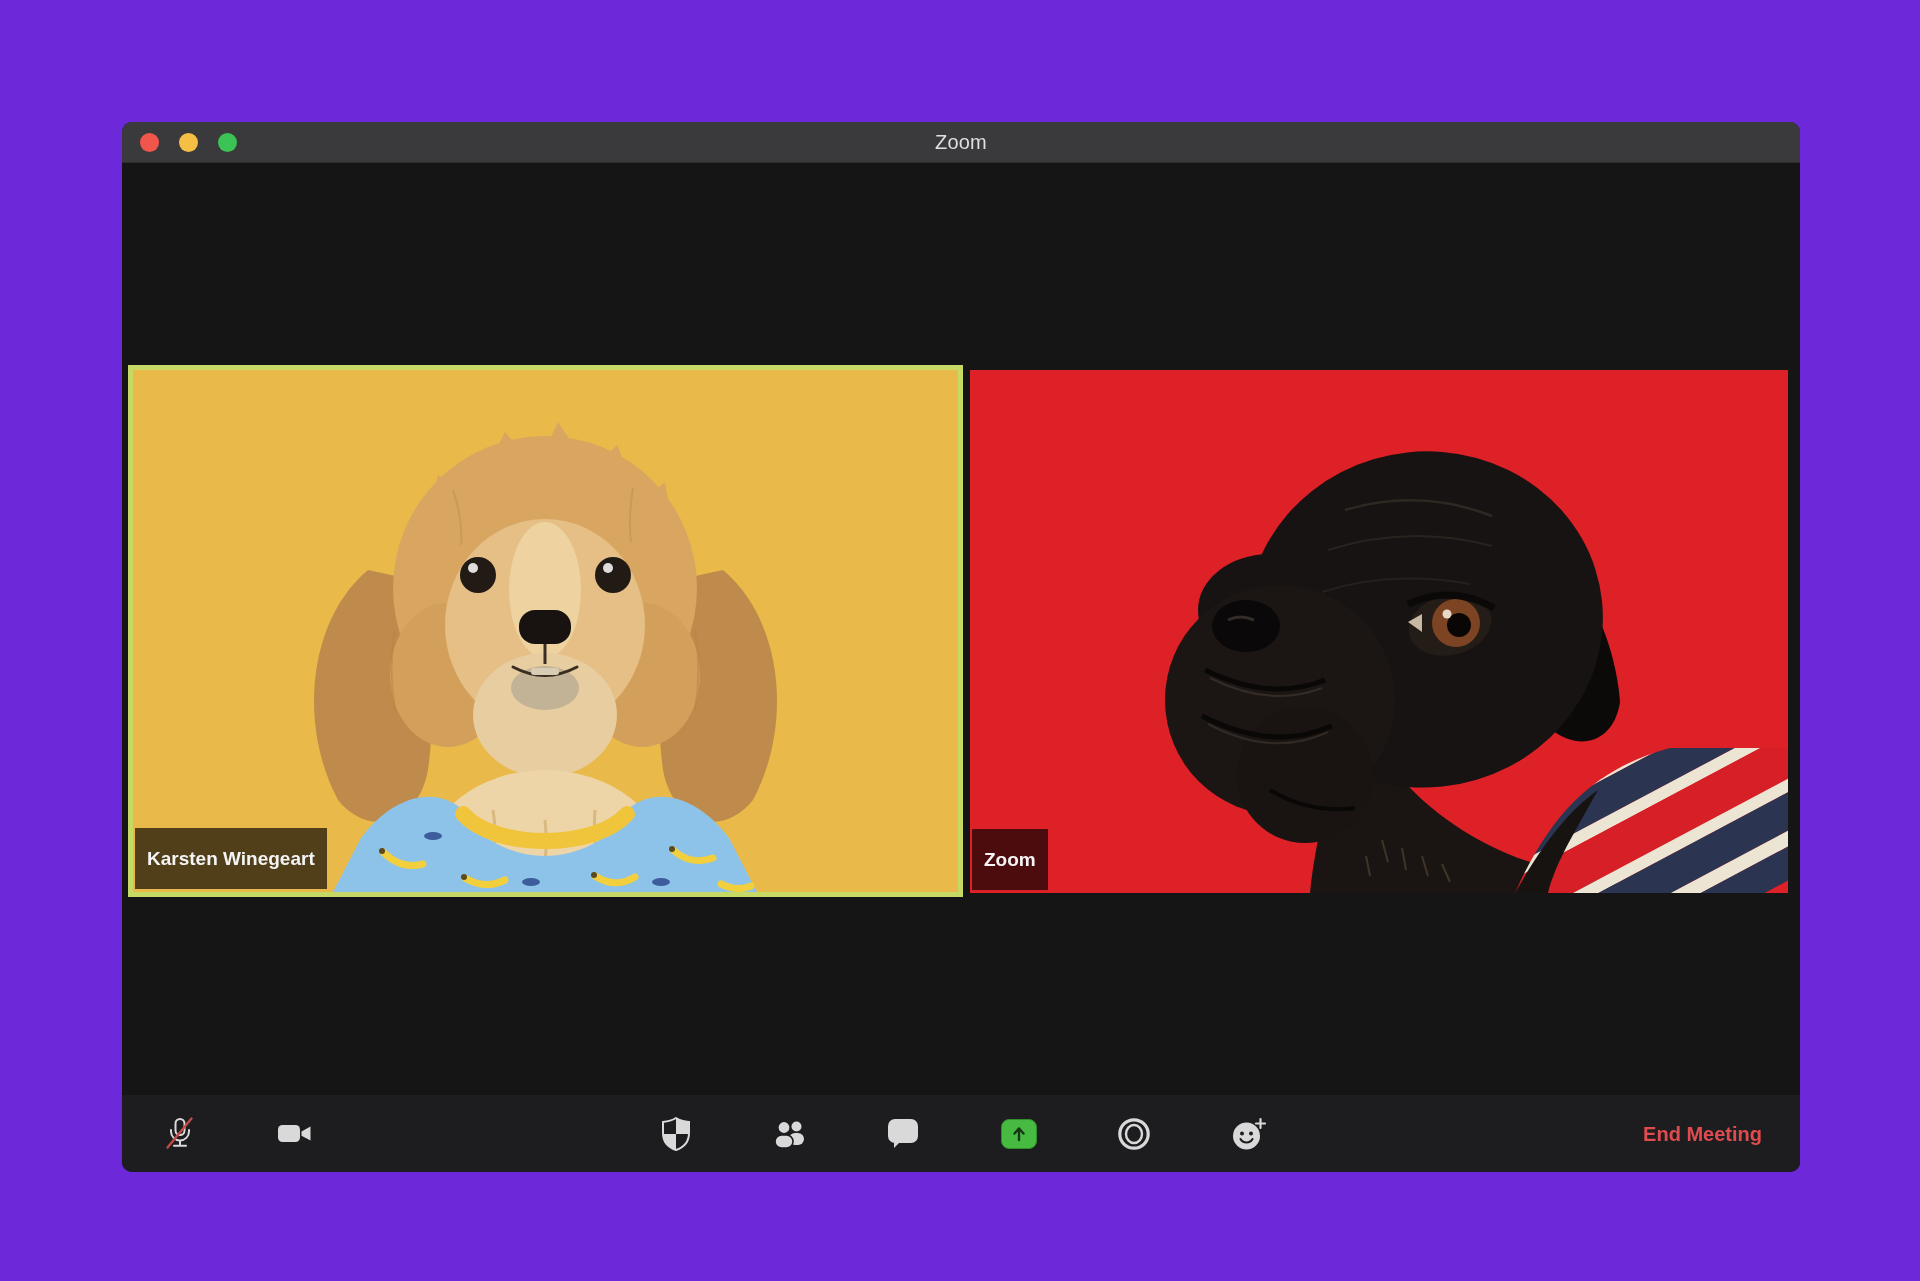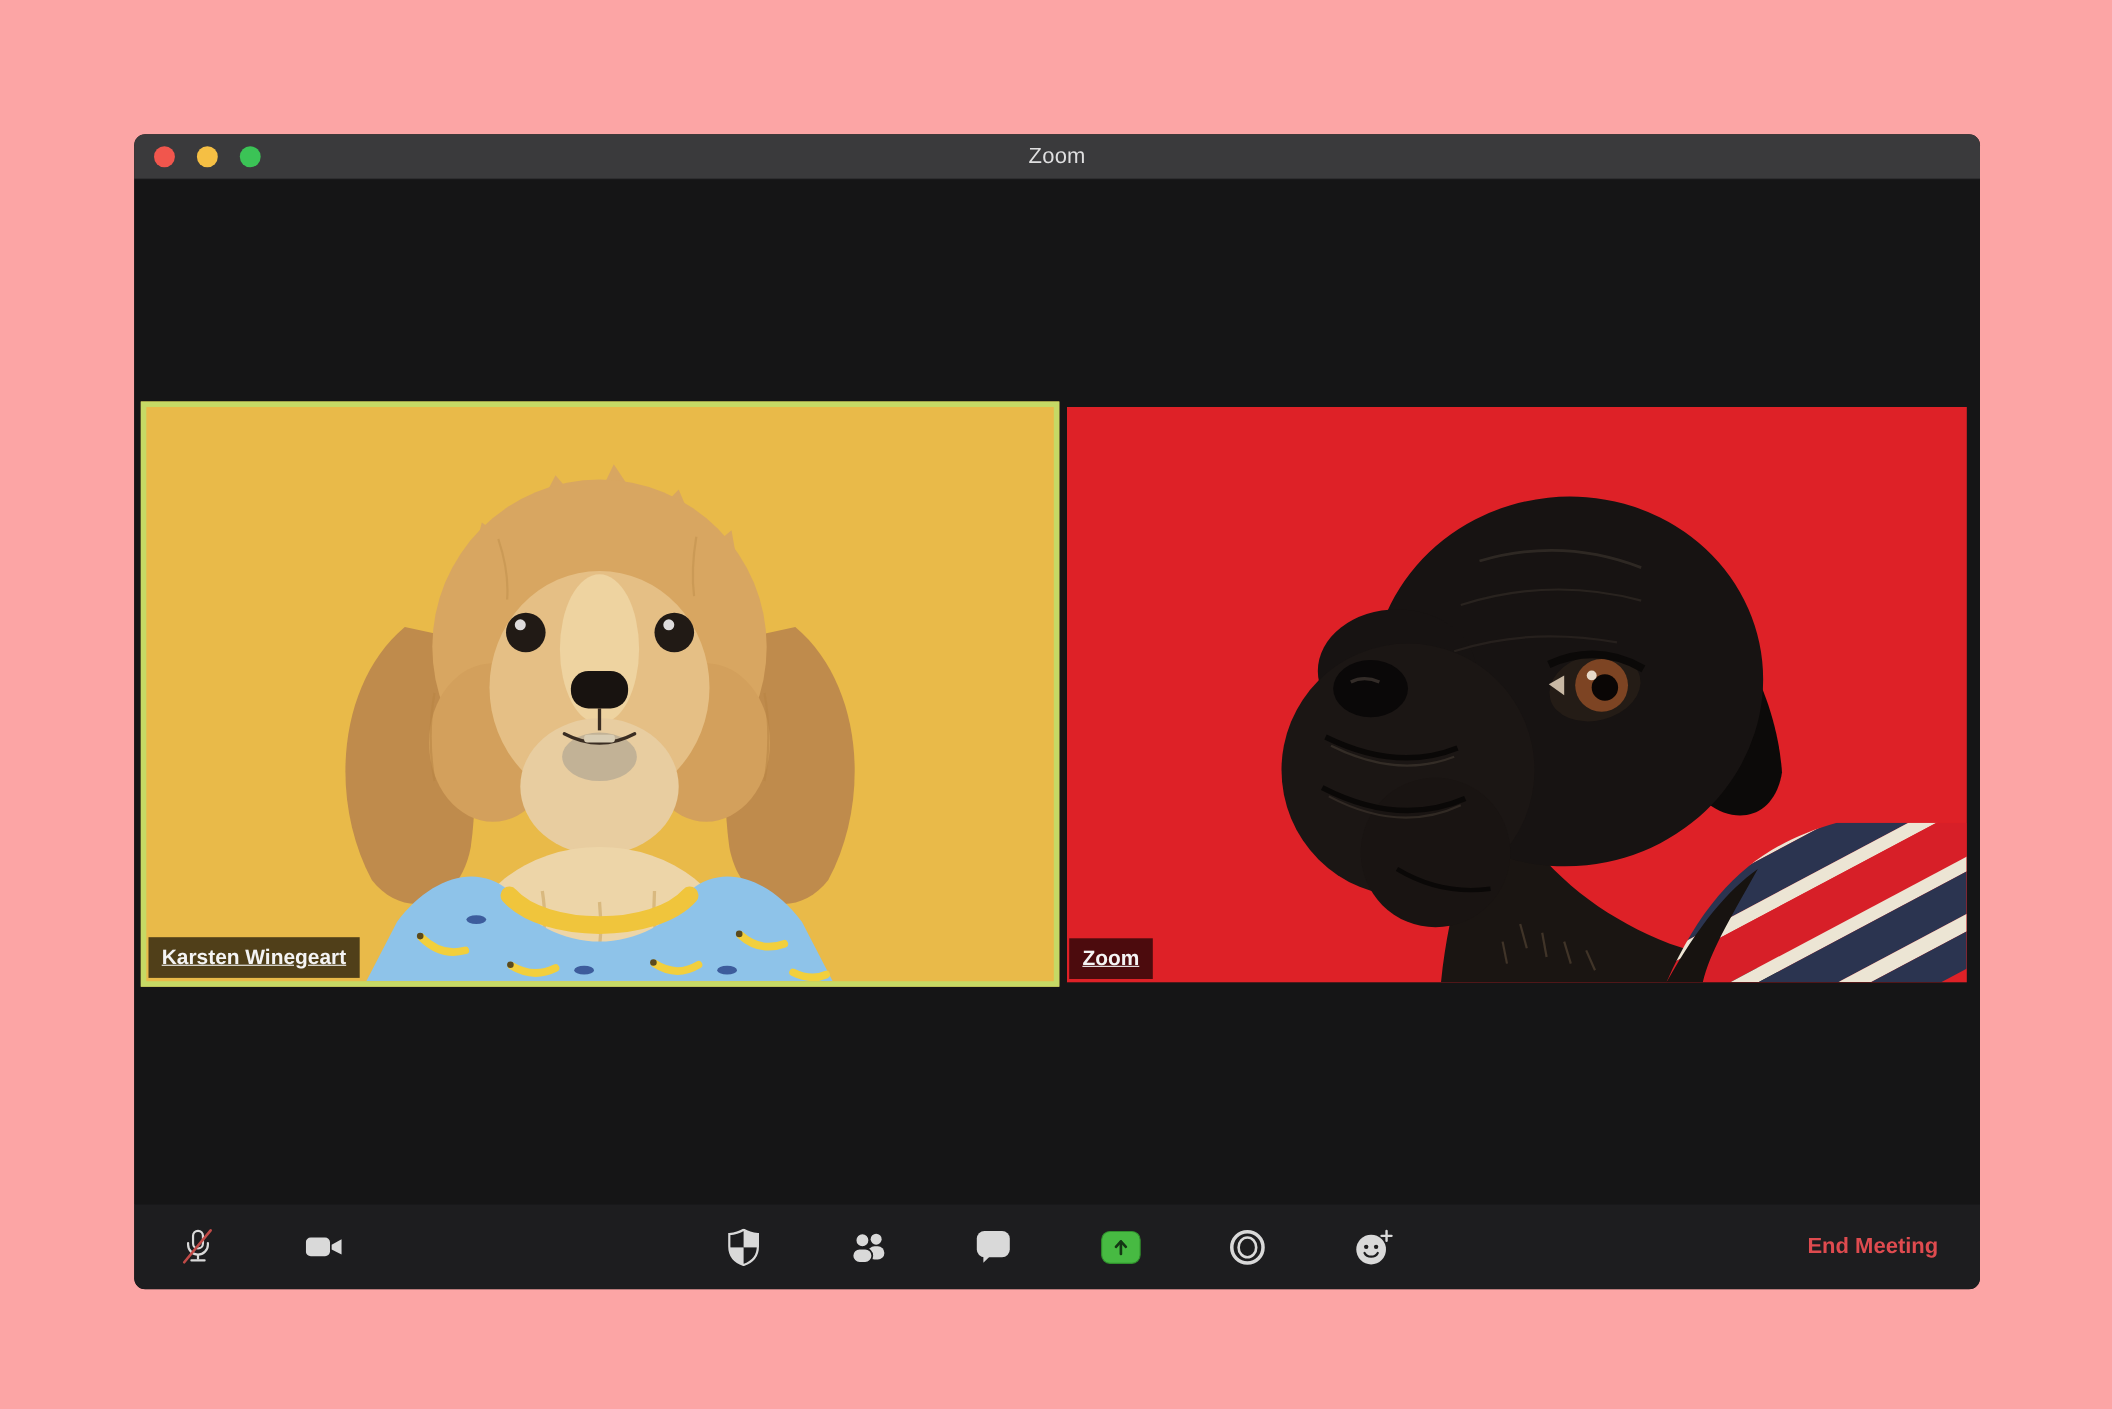--- a/index.html
+++ b/index.html
@@ -1,35 +1,35 @@
 <!DOCTYPE html>
 <html><head>
 <meta charset="utf-8">
 <style>
   html,body{margin:0;padding:0;background:#000;width:1920px;height:1281px;overflow:hidden;
     font-family:"Liberation Sans", sans-serif;}
-  .stage{position:absolute;inset:0;background:#fca5a5;}
+  .stage{position:absolute;inset:0;background:#6d28d9;}
   .window{position:absolute;left:122px;top:122px;width:1678px;height:1050px;
     background:#151516;border-radius:10px;overflow:hidden;}
   .titlebar{position:absolute;left:0;top:0;width:100%;height:40px;background:#3a3a3c;
     border-bottom:1px solid #2c2c2e;display:flex;align-items:center;justify-content:center;}
   .lights{position:absolute;left:18px;top:0;height:40px;display:flex;align-items:center;gap:20px;}
   .light{width:19px;height:19px;border-radius:50%;display:inline-block;}
   .light.red{background:#f1564d;}
   .light.yellow{background:#f5bf44;}
   .light.green{background:#3bc356;}
   .title{color:#dfdfe0;font-size:20px;letter-spacing:.2px;}
   .content{position:absolute;left:0;top:41px;right:0;bottom:77px;background:#151516;}
   .tile{position:absolute;overflow:hidden;}
   .tile-left{left:6px;top:202px;width:825px;height:522px;background:#e9ba49;
     border:5px solid #c6d965;}
   .tile-right{left:848px;top:207px;width:818px;height:523px;background:#de2127;}
   .tile svg{position:absolute;left:0;top:0;}
   .name-label{position:absolute;left:2px;bottom:3px;background:rgba(0,0,0,0.66);
-    color:#f4f4f4;font-size:19px;font-weight:600;padding:8px 12px;line-height:21px;text-decoration:underline;}
+    color:#f4f4f4;font-size:19px;font-weight:600;padding:20px 12px;line-height:21px;}
   .toolbar{position:absolute;left:0;bottom:0;width:100%;height:77px;background:#1d1d1f;}
   .tb{position:absolute;top:50%;transform:translateY(-50%);width:48px;height:48px;
     display:flex;align-items:center;justify-content:center;background:none;border:none;
     padding:0;cursor:default;}
   .share-pill{width:36px;height:30px;background:#47ba42;border:1px solid #2f8f2c;
     border-radius:8px;display:flex;align-items:center;justify-content:center;box-sizing:border-box;}
   .end-btn{position:absolute;right:38px;top:50%;transform:translateY(-50%);
     color:#df4b4f;font-size:20px;font-weight:600;background:none;border:none;padding:0;
     font-family:Liberation Sans, sans-serif;}
 </style>

